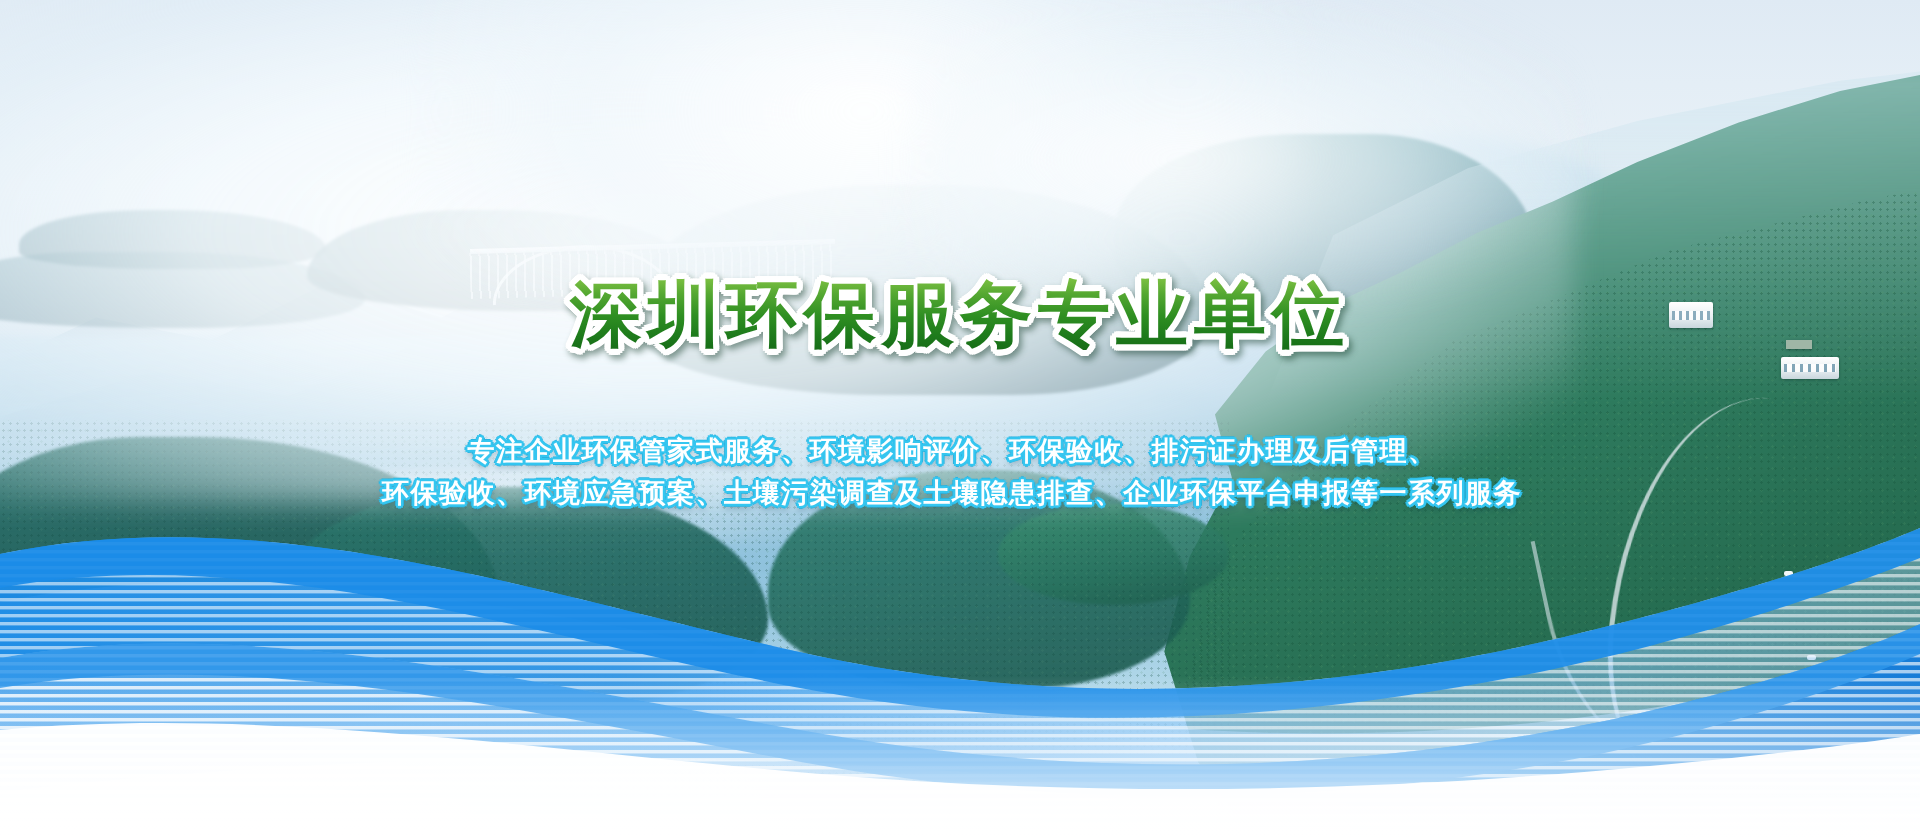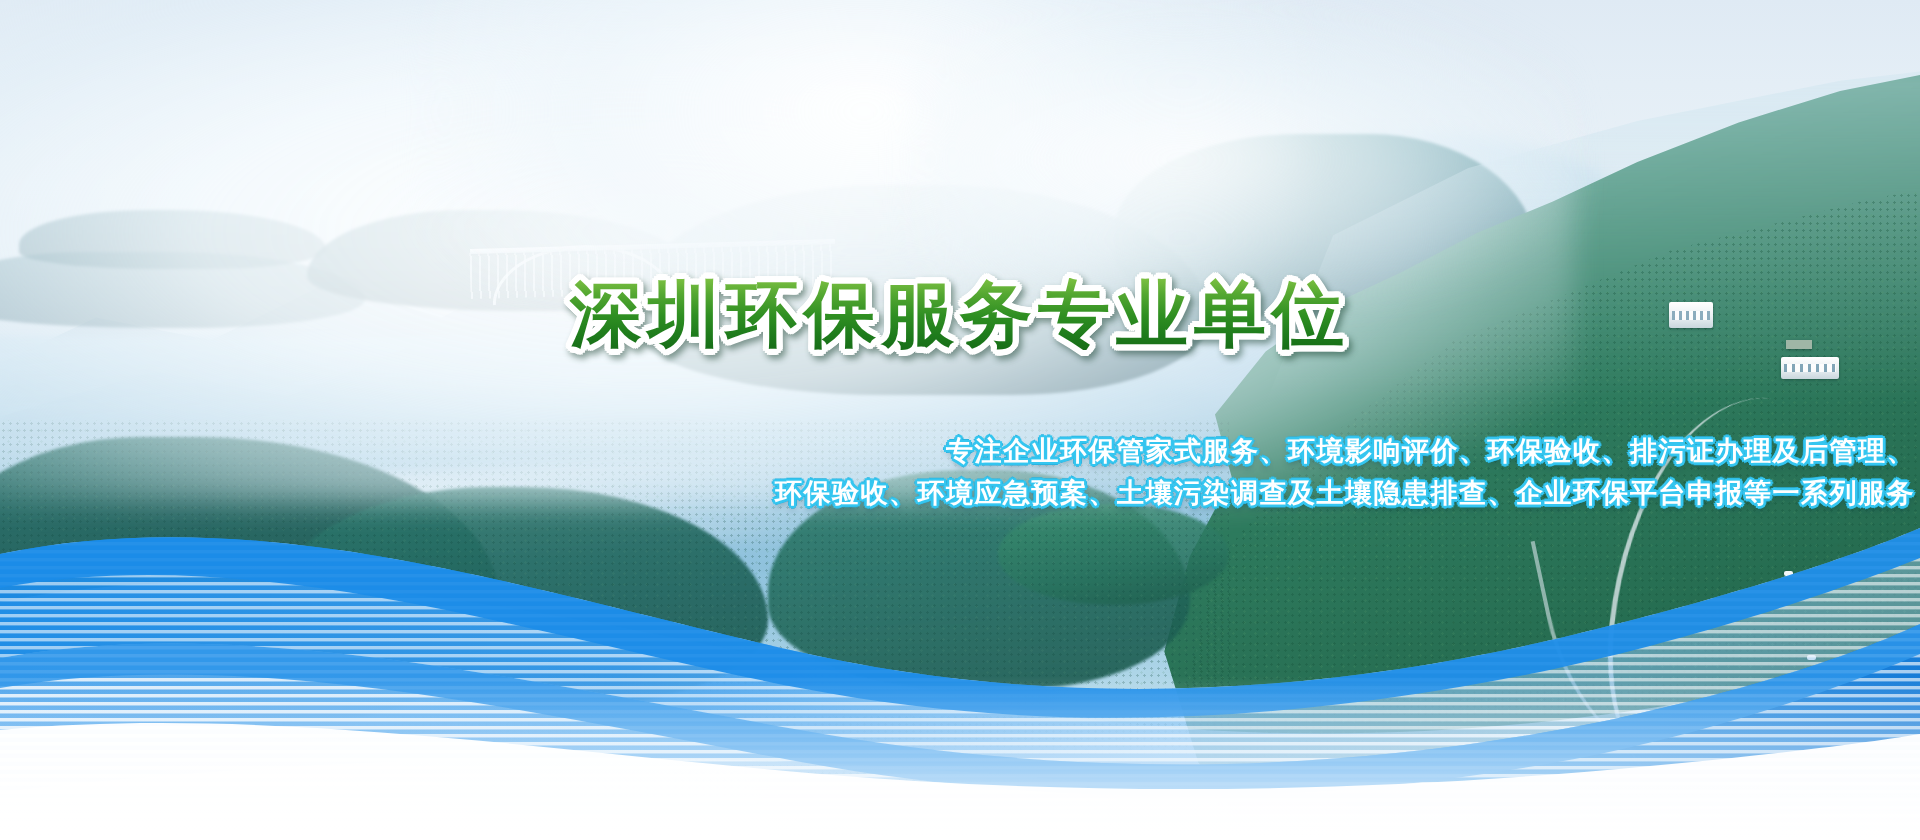--- a/index.html
+++ b/index.html
@@ -309,35 +309,34 @@
     filter:
       drop-shadow( 2px 0 0 #ffffff) drop-shadow(-2px 0 0 #ffffff)
       drop-shadow(0  2px 0 #ffffff) drop-shadow(0 -2px 0 #ffffff)
       drop-shadow( 2px 2px 0 #ffffff) drop-shadow(-2px -2px 0 #ffffff)
       drop-shadow( 2px -2px 0 #ffffff) drop-shadow(-2px 2px 0 #ffffff)
       drop-shadow(3px 4px 3px rgba(8,50,30,.45));
     white-space:nowrap;
   }
 
   .sub {
-    position:absolute; left:0; right:5px;
+    position:absolute; left:0; right:16px;
     font-size:27px;
     font-weight:bold;
     letter-spacing:1.5px;
     line-height:1.1;
     color:#ffffff;
     font-family:"DejaVu Sans", "Liberation Sans", sans-serif;
     white-space:nowrap;
     text-shadow:
       -2px -2px 0 #35c6f0, 0 -2px 0 #35c6f0, 2px -2px 0 #35c6f0,
       -2px  0   0 #35c6f0, 2px  0 0 #35c6f0,
       -2px  2px 0 #35c6f0, 0  2px 0 #35c6f0, 2px  2px 0 #35c6f0,
       -3px  0 0 #2ab4e0, 3px 0 0 #2ab4e0, 0 3px 0 #2ab4e0, 0 -3px 0 #2ab4e0,
        0 4px 6px rgba(6,50,70,.45);
-    text-align: right;
   }
   .sub-1 { top:436px; }
   .sub-2 { top:478px; }
 
   
   .bottom-white {
     position:absolute; left:0; bottom:0; width:100%; height:30%;
     background:linear-gradient(180deg, rgba(255,255,255,0) 0%, rgba(255,255,255,0.0) 35%, rgba(255,255,255,0.55) 72%, rgba(255,255,255,1) 100%);
     pointer-events:none;
   }

